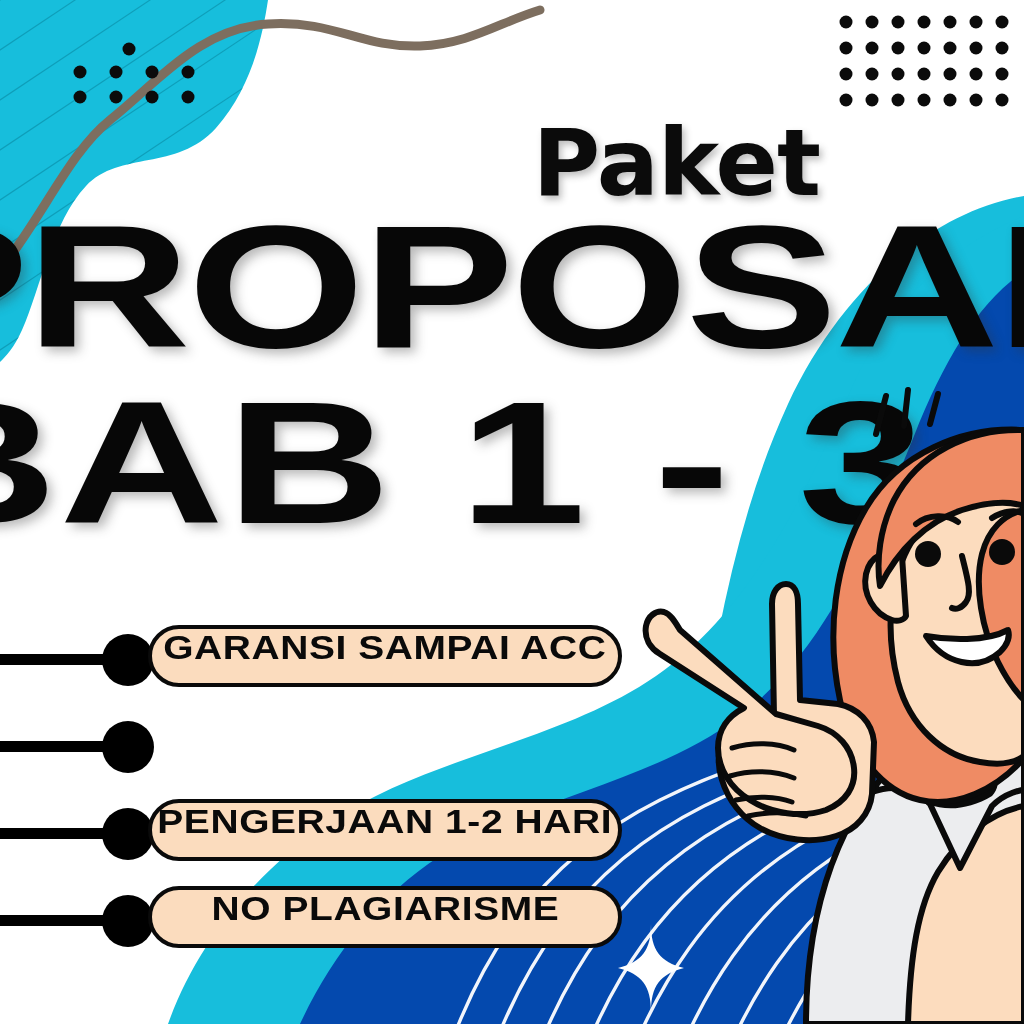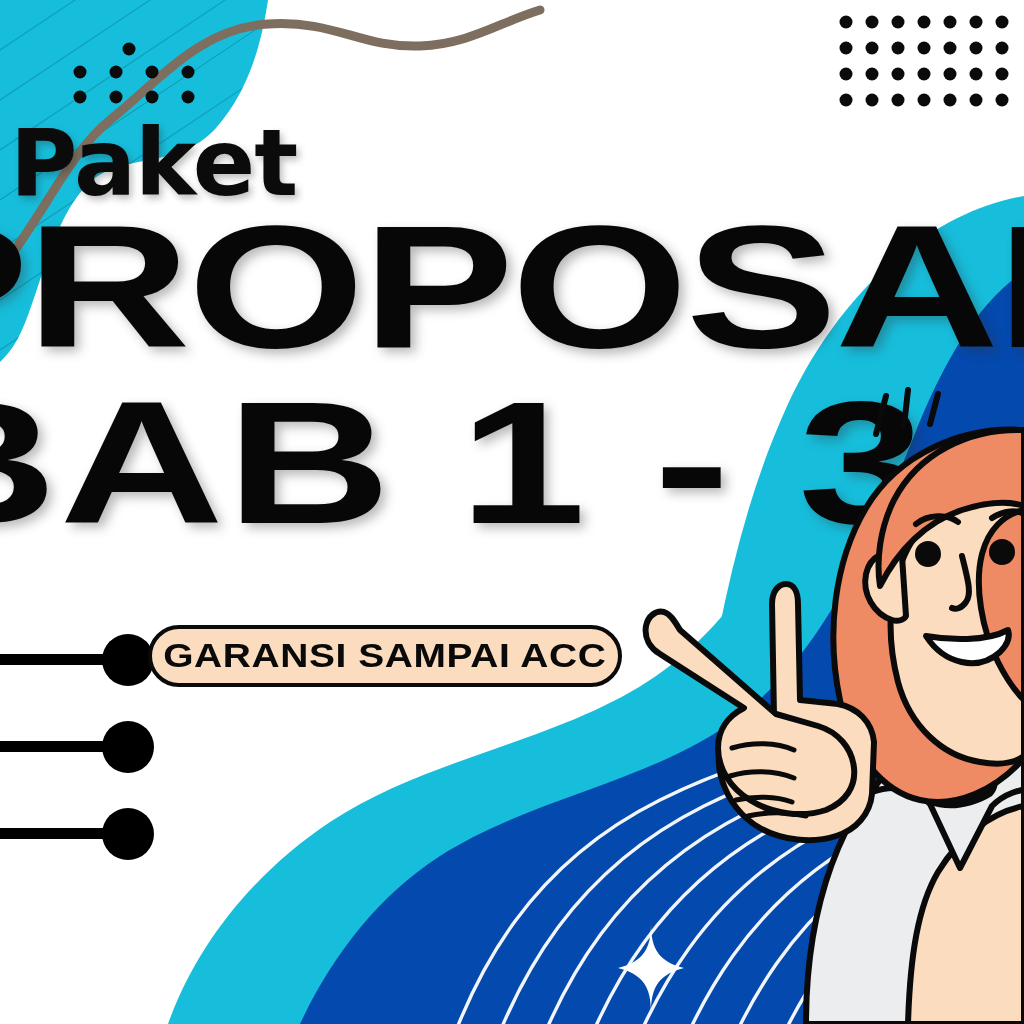--- a/index.html
+++ b/index.html
@@ -10,21 +10,21 @@
 
   .layer{position:absolute;top:0;left:0;width:1024px;height:1024px;}
   svg.layer{display:block;}
 
   
   #headline{position:absolute;left:0;top:120px;width:820px;text-align:center;z-index:40;}
 
   #paket{
     font-family:"DejaVu Sans","Liberation Sans",sans-serif;
     font-weight:700;font-size:92px;line-height:0.95;color:#0b0b0b;
-    letter-spacing:-1px;text-align:left;
+    letter-spacing:-1px;text-align:right;
     text-shadow:3px 4px 7px rgba(40,40,40,0.30);
     margin-left:10px;
   }
 
   .bigline{
     font-family:"Liberation Sans Narrow","Liberation Sans","DejaVu Sans Condensed",sans-serif;
     font-weight:700;color:#070707;
     text-align:center;
     text-shadow:4px 5px 9px rgba(50,50,50,0.34);
     white-space:nowrap;
@@ -38,21 +38,21 @@
   #features{position:absolute;left:0;top:612px;width:660px;z-index:50;}
   .feature-row{position:relative;height:75px;margin-bottom:12px;}
 
   .connector-line{position:absolute;left:-10px;top:42px;width:125px;height:11px;
       background:#000;border-radius:2px;}
   .connector-dot{position:absolute;left:102px;top:22px;width:52px;height:52px;
       background:#000;border-radius:50%;}
 
   .pill{position:absolute;left:148px;top:13px;width:474px;height:62px;
       background:#FBDCBE;border:4px solid #0a0a0a;border-radius:33px;
-      box-sizing:border-box;display:flex;align-items:center;justify-content:center;}
+      box-sizing:border-box;display:flex;align-items:flex-start;justify-content:center;}
   .pill-label{
       font-family:"Liberation Sans Narrow","Liberation Sans","DejaVu Sans Condensed",sans-serif;
       font-weight:700;font-size:33px;color:#0a0a0a;letter-spacing:0.5px;
       transform:scaleX(1.18);transform-origin:50% 50%;white-space:nowrap;}
 
   
   .dot{fill:#0b0b0b;}
 </style>
 </head>
 <body>
@@ -275,18 +275,28 @@
     </div>
 
     <div class="feature-row">
       <div class="connector-line"></div>
       <div class="connector-dot"></div>
     </div>
 
     <div class="feature-row">
       <div class="connector-line"></div>
       <div class="connector-dot"></div>
+      <div class="pill">
+        <span class="pill-label">PENGERJAAN 1-2 HARI</span>
+      </div>
     </div>
 
+    <div class="feature-row">
+      <div class="connector-line"></div>
+      <div class="connector-dot"></div>
+      <div class="pill">
+        <span class="pill-label">NO PLAGIARISME</span>
+      </div>
+    </div>
 
   </div>
 
 </div>
 
 </body></html>

